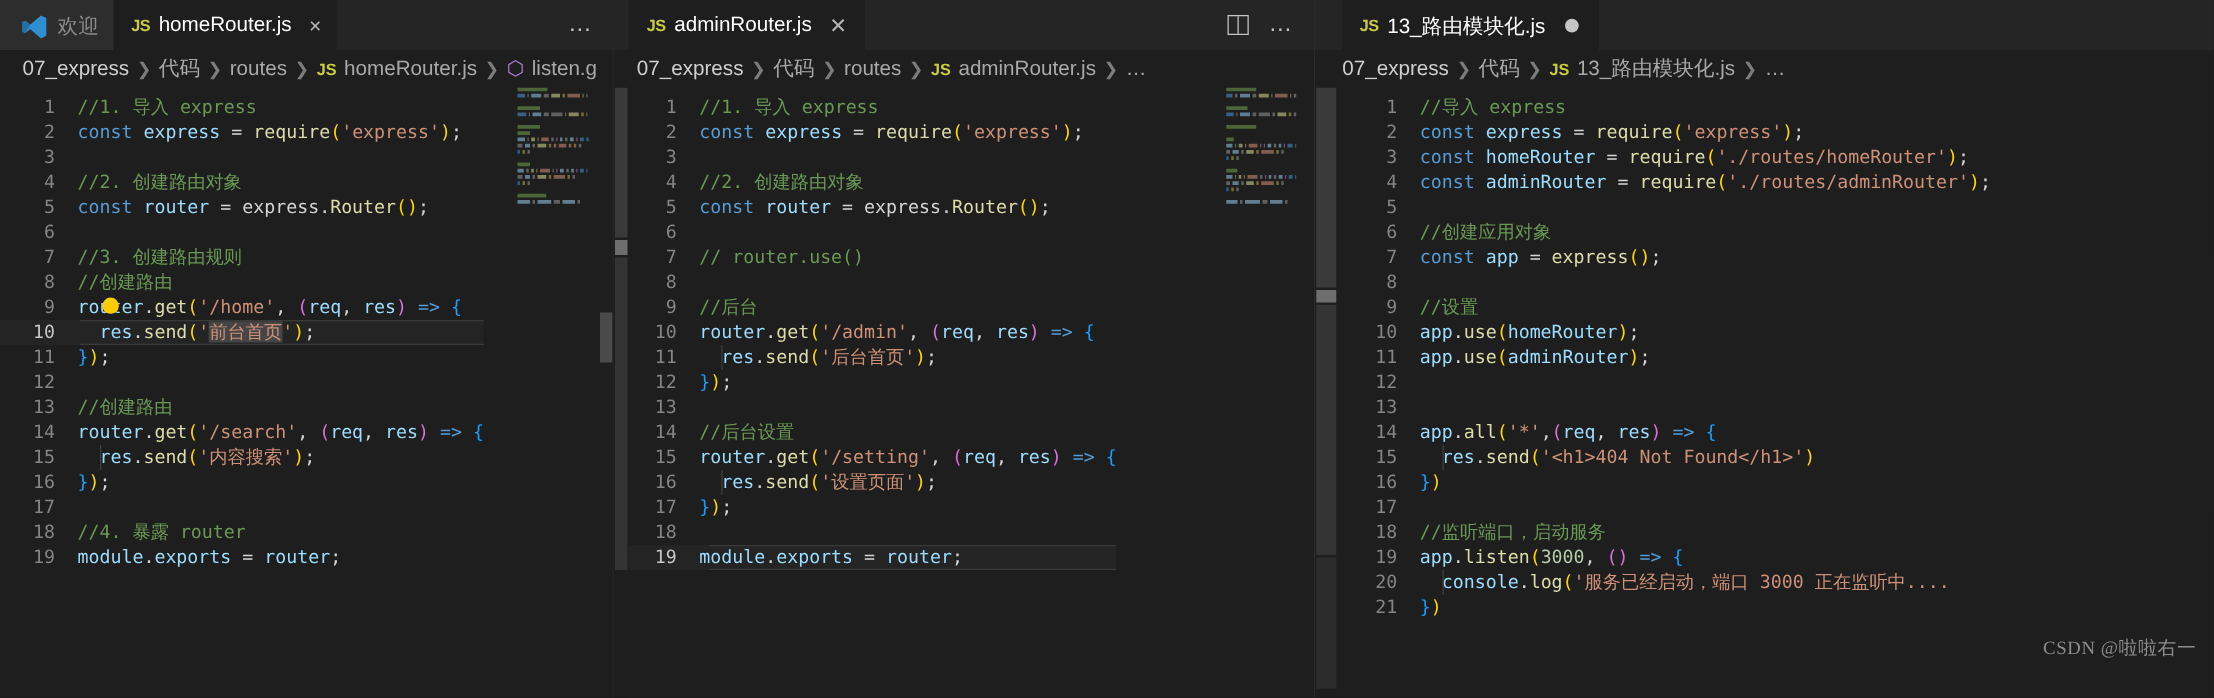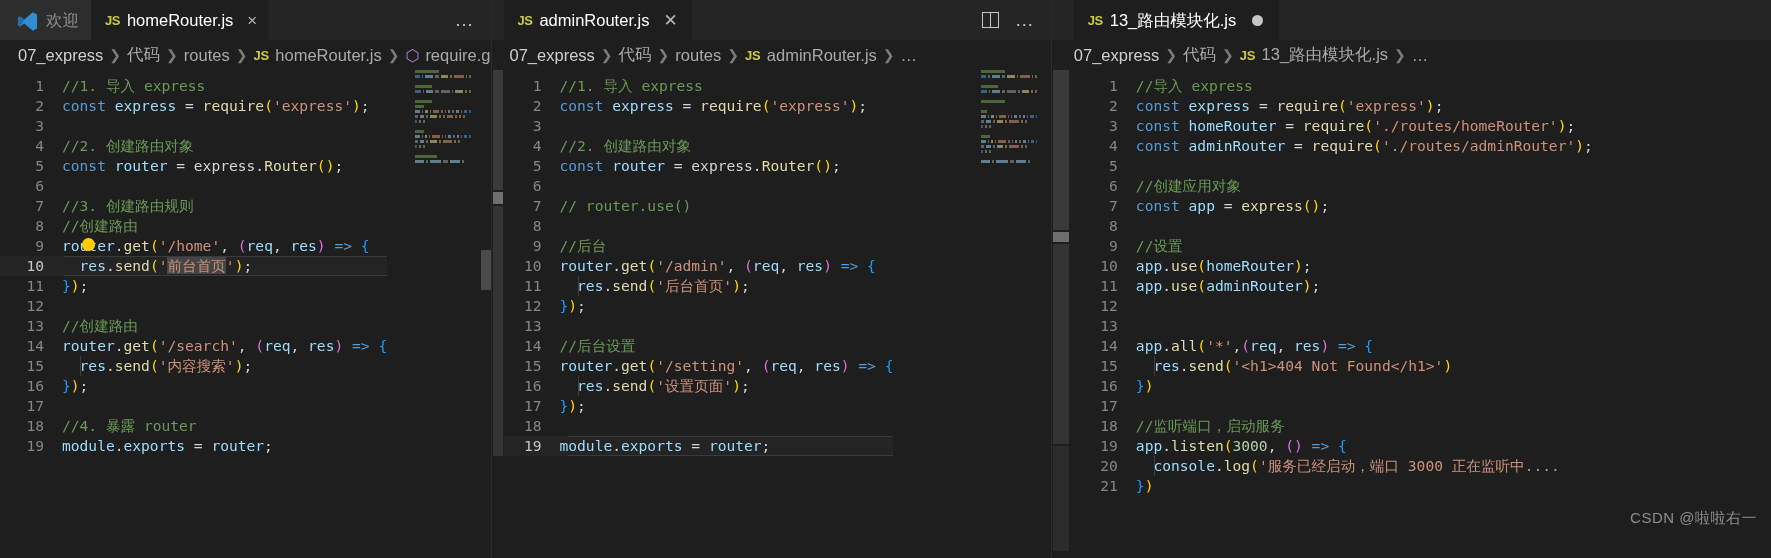--- a/index.html
+++ b/index.html
@@ -141,21 +141,21 @@
   
   .left-sliver {
     width: 12px; background: #1e1e1e; position: relative; flex: 0 0 12px;
   }
   .sliver-thumb { position: absolute; left: 1px; width: 10px; background: #3f3f3f; }
 
   
   .watermark {
     position: absolute; right: 14px; bottom: 30px;
     color: #8d8d8d; font-size: 15px; letter-spacing: 0.5px;
-    font-family: Liberation Sans, sans-serif;
+    font-family: Liberation Serif, serif;
     margin-top: 24px;
   }
 </style>
 </head>
 <body>
 
 <div class="workbench">
 
   <div class="group g1">
     <div class="tabbar">
@@ -182,21 +182,21 @@
       <span style="color:#cfcfcf;">07_express</span>
       <span class="sep">❯</span>
       <span>代码</span>
       <span class="sep">❯</span>
       <span>routes</span>
       <span class="sep">❯</span>
       <span class="js-badge">JS</span>
       <span>homeRouter.js</span>
       <span class="sep">❯</span>
       <span class="cube">⬡</span>
-      <span>require.g</span>
+      <span>listen.g</span>
     </div>
 
     <div class="code-area">
       <div class="lines" id="lines-1"><div class="ln"><span class="num" style="width: 62px;">1</span><span class="txt"><span class="c-comment">//1. 导入 express</span></span></div><div class="ln"><span class="num" style="width: 62px;">2</span><span class="txt"><span class="c-key">const</span><span class="c-plain"> </span><span class="c-var">express</span><span class="c-op"> = </span><span class="c-fn">require</span><span class="c-paren1">(</span><span class="c-str">'express'</span><span class="c-paren1">)</span><span class="c-plain">;</span></span></div><div class="ln"><span class="num" style="width: 62px;">3</span><span class="txt"></span></div><div class="ln"><span class="num" style="width: 62px;">4</span><span class="txt"><span class="c-comment">//2. 创建路由对象</span></span></div><div class="ln"><span class="num" style="width: 62px;">5</span><span class="txt"><span class="c-key">const</span><span class="c-plain"> </span><span class="c-var">router</span><span class="c-op"> = </span><span class="c-plain">express</span><span class="c-plain">.</span><span class="c-fn">Router</span><span class="c-paren1">()</span><span class="c-plain">;</span></span></div><div class="ln"><span class="num" style="width: 62px;">6</span><span class="txt"></span></div><div class="ln"><span class="num" style="width: 62px;">7</span><span class="txt"><span class="c-comment">//3. 创建路由规则</span></span></div><div class="ln"><span class="num" style="width: 62px;">8</span><span class="txt"><span class="c-comment">//创建路由</span></span></div><div class="ln"><span class="num" style="width: 62px;">9</span><span class="txt"><span class="c-var">router</span><span class="c-plain">.</span><span class="c-fn">get</span><span class="c-paren1">(</span><span class="c-str">'/home'</span><span class="c-plain">, </span><span class="c-paren2">(</span><span class="c-var">req</span><span class="c-plain">, </span><span class="c-var">res</span><span class="c-paren2">)</span><span class="c-arrow"> =&gt; </span><span class="c-paren3">{</span></span><span class="lightbulb" style="left: 82px;"><span class="bulb"></span><span class="base"></span></span></div><div class="ln cur"><span class="num" style="width: 62px;">10</span><span class="txt"><span class="c-plain">  </span><span class="c-var">res</span><span class="c-plain">.</span><span class="c-fn">send</span><span class="c-paren1">(</span><span class="c-str">'</span><span class="c-str sel">前台首页</span><span class="c-str">'</span><span class="c-paren1">)</span><span class="c-plain">;</span></span></div><div class="ln"><span class="num" style="width: 62px;">11</span><span class="txt"><span class="c-paren3">}</span><span class="c-paren1">)</span><span class="c-plain">;</span></span></div><div class="ln"><span class="num" style="width: 62px;">12</span><span class="txt"></span></div><div class="ln"><span class="num" style="width: 62px;">13</span><span class="txt"><span class="c-comment">//创建路由</span></span></div><div class="ln"><span class="num" style="width: 62px;">14</span><span class="txt"><span class="c-var">router</span><span class="c-plain">.</span><span class="c-fn">get</span><span class="c-paren1">(</span><span class="c-str">'/search'</span><span class="c-plain">, </span><span class="c-paren2">(</span><span class="c-var">req</span><span class="c-plain">, </span><span class="c-var">res</span><span class="c-paren2">)</span><span class="c-arrow"> =&gt; </span><span class="c-paren3">{</span></span></div><div class="ln"><span class="num" style="width: 62px;">15</span><span class="txt"><span class="c-plain">  </span><span class="c-var">res</span><span class="c-plain">.</span><span class="c-fn">send</span><span class="c-paren1">(</span><span class="c-str">'内容搜索'</span><span class="c-paren1">)</span><span class="c-plain">;</span></span><span class="indent-guide" style="left: 80px;"></span></div><div class="ln"><span class="num" style="width: 62px;">16</span><span class="txt"><span class="c-paren3">}</span><span class="c-paren1">)</span><span class="c-plain">;</span></span></div><div class="ln"><span class="num" style="width: 62px;">17</span><span class="txt"></span></div><div class="ln"><span class="num" style="width: 62px;">18</span><span class="txt"><span class="c-comment">//4. 暴露 router</span></span></div><div class="ln"><span class="num" style="width: 62px;">19</span><span class="txt"><span class="c-var">module</span><span class="c-plain">.</span><span class="c-var">exports</span><span class="c-op"> = </span><span class="c-var">router</span><span class="c-plain">;</span></span></div></div>
       <div class="minimap" id="mm-1" style="right:20px;">
           <div class="mm-row">
             <span class="mm-seg" style="background: rgb(85, 115, 63); width: 24px;"></span>
           </div>
           <div class="mm-row">
             <span class="mm-seg" style="background: rgb(63, 109, 150); width: 8px;"></span>

